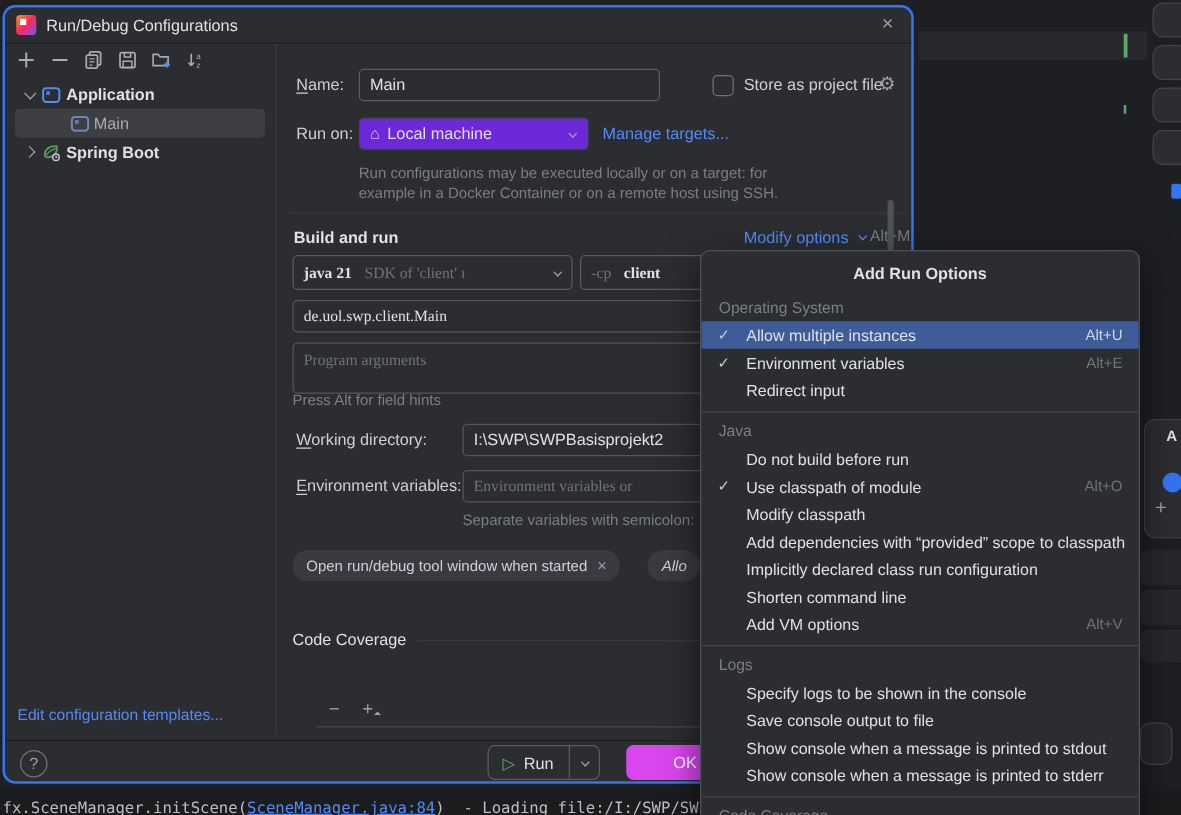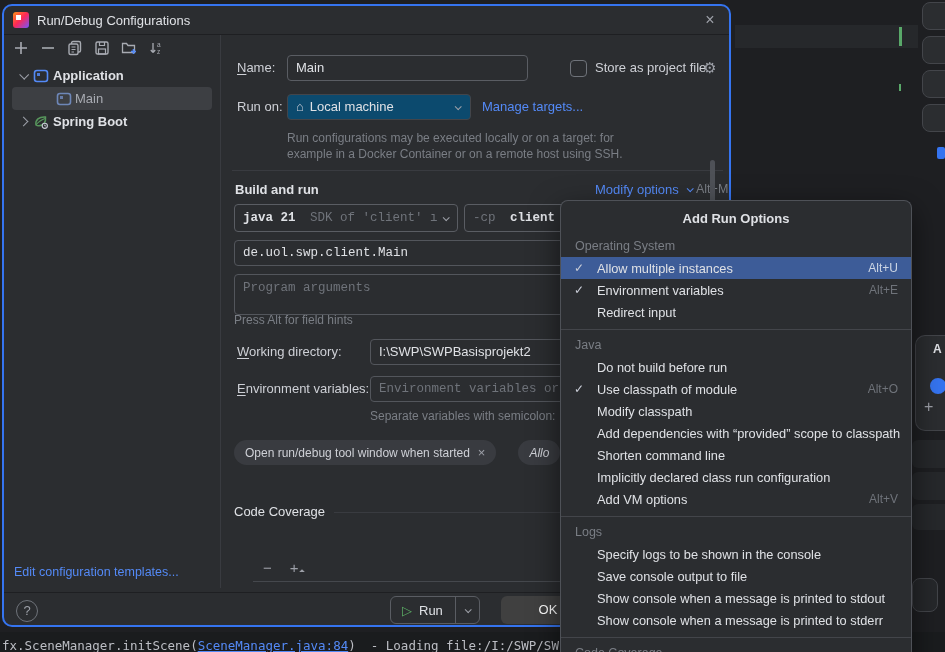--- a/index.html
+++ b/index.html
@@ -60,23 +60,23 @@
   .vsep { position:absolute; left:216px; top:29px; bottom:37px; width:1px; background:#393B40; }
 
   .link { color:#548AF7; cursor:default; }
   .edit-templates { position:absolute; left:10px; top:559px; font-size:12.5px; }
 
   
   .label { position:absolute; line-height:26px; color:#CED0D6; }
   .label u { text-decoration:underline; text-underline-offset:2px; }
   .fld { position:absolute; height:26px; line-height:24px; background:#2B2D30; border:1px solid #53565C;
          border-radius:4px; padding:0 8px; font-size:13px; color:#DFE1E5; overflow:hidden; white-space:nowrap; }
-  .mono { font-family:Liberation Mono, monospace; font-size:12.5px; }
+  .mono { font-family:Liberation Serif, serif; font-size:12.5px; }
   .ph { color:#6F737A; }
-  .combo { background:#0c4a6e; border-color:#43454A; }
+  .combo { background:#6d28d9; border-color:#43454A; }
   .combo .chev { position:absolute; right:10px; top:10px; }
   .muted { color:#7A7E85;margin-left:24px; }
   .help2 { position:absolute; font-size:12px; color:#7A7E85; line-height:16px; }
   .hline { position:absolute; height:1px; background:#393B40; }
 
   .checkbox { position:absolute; width:17px; height:17px; border:1.5px solid #6F737A; border-radius:4px; background:#2B2D30; }
   .gear { position:absolute; color:#9DA0A8; font-size:15px; line-height:26px; }
 
   .chips { position:absolute; left:230px; top:434px; display:flex; gap:22px; }
   .chip { height:25px; border-radius:13px; background:#393B40; padding:0 11px; display:flex; align-items:center;
@@ -93,21 +93,21 @@
 
   
   .fsep { position:absolute; left:0; right:0; top:586px; height:1px; background:#1E1F22; }
   .help-btn { position:absolute; left:12px; top:594px; width:22px; height:22px; border:1.5px solid #6F737A; border-radius:50%;
               color:#9DA0A8; text-align:center; line-height:19px; font-size:13px; }
   .run-btn { position:absolute; left:386px; top:590px; height:28px; border:1px solid #5A5D63; border-radius:6px;
              display:flex; align-items:center; }
   .run-main { display:flex; align-items:center; gap:7px; padding:0 12px 0 11px; height:100%; }
   .run-play { color:#5CAD65; font-size:13px; }
   .run-arrow { width:24px; height:100%; border-left:1px solid #5A5D63; display:flex; align-items:center; justify-content:center; }
-  .ok-btn { position:absolute; left:497px; top:590px; width:94px; height:28px; background:#404040; border-radius:6px;
+  .ok-btn { position:absolute; left:497px; top:590px; width:94px; height:28px; background:#d946ef; border-radius:6px;
             color:#fff; text-align:center; line-height:28px; }
 
   
   .popup { position:absolute; left:560px; top:200px; width:352px; height:564px; background:#2B2D30;
            border:1px solid #4E5157; border-bottom:none; border-radius:8px 8px 0 0;
            box-shadow:0 10px 30px rgba(0,0,0,.55); z-index:10; overflow:hidden; }
   .popup .ptitle { text-align:center; font-weight:bold; font-size:13px; padding:10px 0 5px; color:#DFE1E5; }
   .mhead { font-size:12.5px; color:#7A7E85; padding:8px 14px 4px; }
   .mitem { height:22px; display:flex; align-items:center; padding:0 13px; }
   .mitem .mcheck { width:23px; flex:none; color:#C9CCD6; font-size:12px; }
@@ -339,26 +339,26 @@
           <span class="mlabel">Modify classpath</span>
           <span class="mshort"></span>
         </div>
         <div class="mitem">
           <span class="mcheck"></span>
           <span class="mlabel">Add dependencies with “provided” scope to classpath</span>
           <span class="mshort"></span>
         </div>
         <div class="mitem">
           <span class="mcheck"></span>
+          <span class="mlabel">Implicitly declared class run configuration</span>
+          <span class="mshort"></span>
+        </div>
+        <div class="mitem">
+          <span class="mcheck"></span>
           <span class="mlabel">Shorten command line</span>
-          <span class="mshort"></span>
-        </div>
-        <div class="mitem">
-          <span class="mcheck"></span>
-          <span class="mlabel">Implicitly declared class run configuration</span>
           <span class="mshort"></span>
         </div>
         <div class="mitem">
           <span class="mcheck"></span>
           <span class="mlabel">Add VM options</span>
           <span class="mshort">Alt+V</span>
         </div>
         <div class="mdiv"></div>
         <div class="mhead">Logs</div>
         <div class="mitem">

